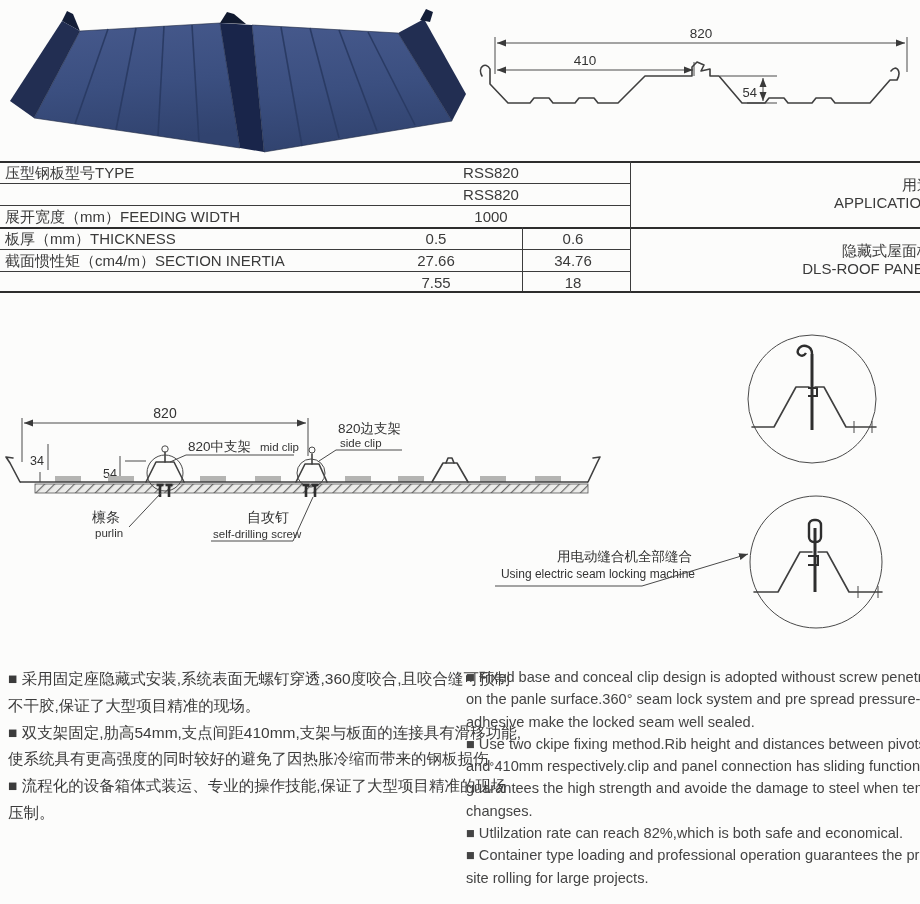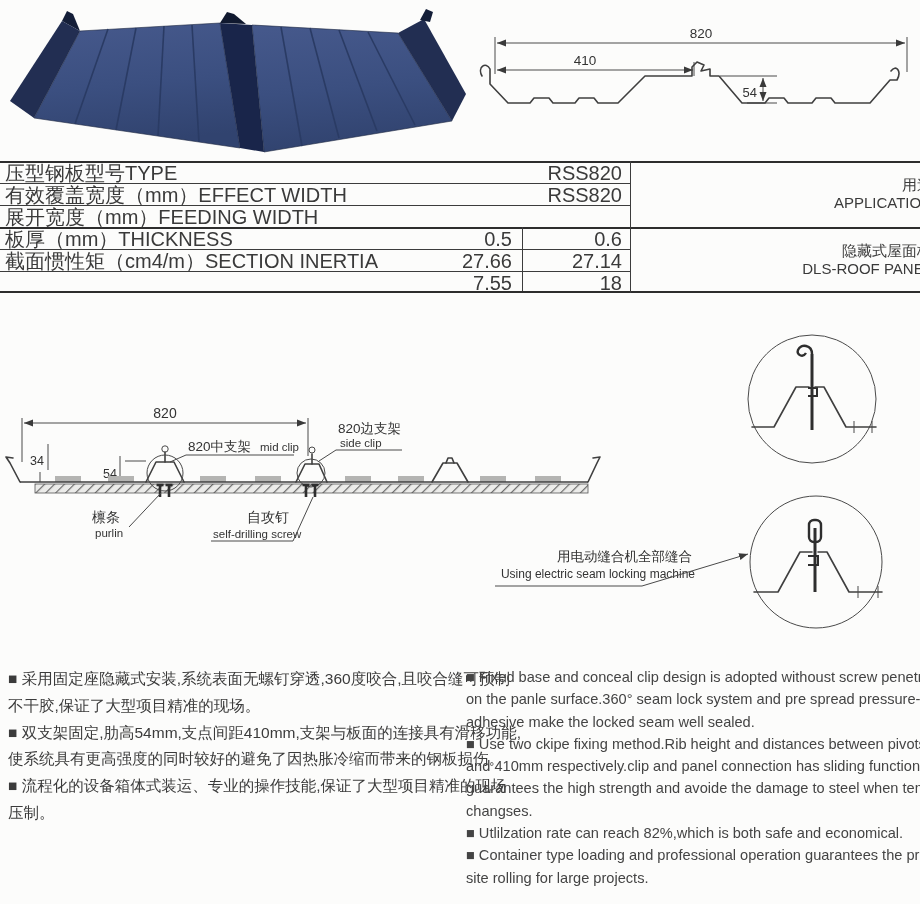--- a/index.html
+++ b/index.html
@@ -3,22 +3,22 @@
 <meta charset="utf-8">
 <style>
   html,body{margin:0;padding:0;}
   body{width:920px;height:904px;position:relative;overflow:hidden;background:#fcfcfb;
        font-family:"Liberation Sans","DejaVu Sans",sans-serif;color:#3a3a3a;}
   .abs{position:absolute;}
   
   .hl{position:absolute;height:1px;background:#3c3c3c;}
   .hl2{position:absolute;height:2px;background:#2d2d2d;}
   .vl{position:absolute;width:1px;background:#3c3c3c;}
-  .cell{position:absolute;font-size:20px;line-height:22px;white-space:nowrap;overflow:visible;}
-  .val{text-align:right;}
+  .cell{position:absolute;font-size:15px;line-height:22px;white-space:nowrap;overflow:visible;}
+  .val{text-align:center;}
   .sidecell{position:absolute;display:flex;flex-direction:column;justify-content:center;
             text-align:right;font-size:15px;line-height:18px;white-space:nowrap;}
   
   .zh-col div{height:26.8px;line-height:26.8px;font-size:15.5px;white-space:nowrap;color:#3b3b3b;}
   .en-col div{height:22.3px;line-height:22.3px;font-size:14.6px;white-space:nowrap;color:#444;}
   svg text{font-family:"Liberation Sans","DejaVu Sans",sans-serif;fill:#333;}
   .thin{stroke:#4a4a4a;stroke-width:1;fill:none;}
   .prof{stroke:#3f3f3f;stroke-width:1.6;fill:none;stroke-linejoin:round;stroke-linecap:round;}
 </style>
 </head>
@@ -94,31 +94,31 @@
   <div class="hl" style="left:0;top:22px;width:630px"></div>
   <div class="hl" style="left:0;top:44px;width:630px"></div>
   <div class="hl2" style="left:0;top:66px;width:920px"></div>
   <div class="hl" style="left:0;top:88px;width:630px"></div>
   <div class="hl" style="left:0;top:110px;width:630px"></div>
   <div class="hl2" style="left:0;top:130px;width:920px"></div>
   <div class="vl" style="left:630px;top:0;height:132px"></div>
   <div class="vl" style="left:522px;top:66px;height:64px"></div>
 
   <div class="cell" style="left:5px;top:1px">压型钢板型号TYPE</div>
-  <div class="cell" style="left:5px;top:23px">有效覆盖宽度（mm）EFFECT WIDTH</div>
   <div class="cell" style="left:5px;top:45px">展开宽度（mm）FEEDING WIDTH</div>
   <div class="cell" style="left:5px;top:67px">板厚（mm）THICKNESS</div>
   <div class="cell" style="left:5px;top:89px">截面惯性矩（cm4/m）SECTION INERTIA</div>
 
   <div class="cell val" style="left:360px;top:1px;width:262px">RSS820</div>
   <div class="cell val" style="left:360px;top:23px;width:262px">RSS820</div>
+  <div class="cell val" style="left:360px;top:45px;width:262px">1000</div>
   <div class="cell val" style="left:360px;top:67px;width:152px">0.5</div>
   <div class="cell val" style="left:524px;top:67px;width:98px">0.6</div>
   <div class="cell val" style="left:360px;top:89px;width:152px">27.66</div>
-  <div class="cell val" style="left:524px;top:89px;width:98px">27.14</div>
+  <div class="cell val" style="left:524px;top:89px;width:98px">34.76</div>
   <div class="cell val" style="left:360px;top:111px;width:152px">7.55</div>
   <div class="cell val" style="left:524px;top:111px;width:98px">18</div>
 
   <div class="sidecell" style="left:632px;top:2px;width:300px;height:62px">
     <div>用途</div>
     <div>APPLICATION</div>
   </div>
   <div class="sidecell" style="left:632px;top:68px;width:300px;height:62px">
     <div>隐藏式屋面板</div>
     <div>DLS-ROOF PANEL</div>

